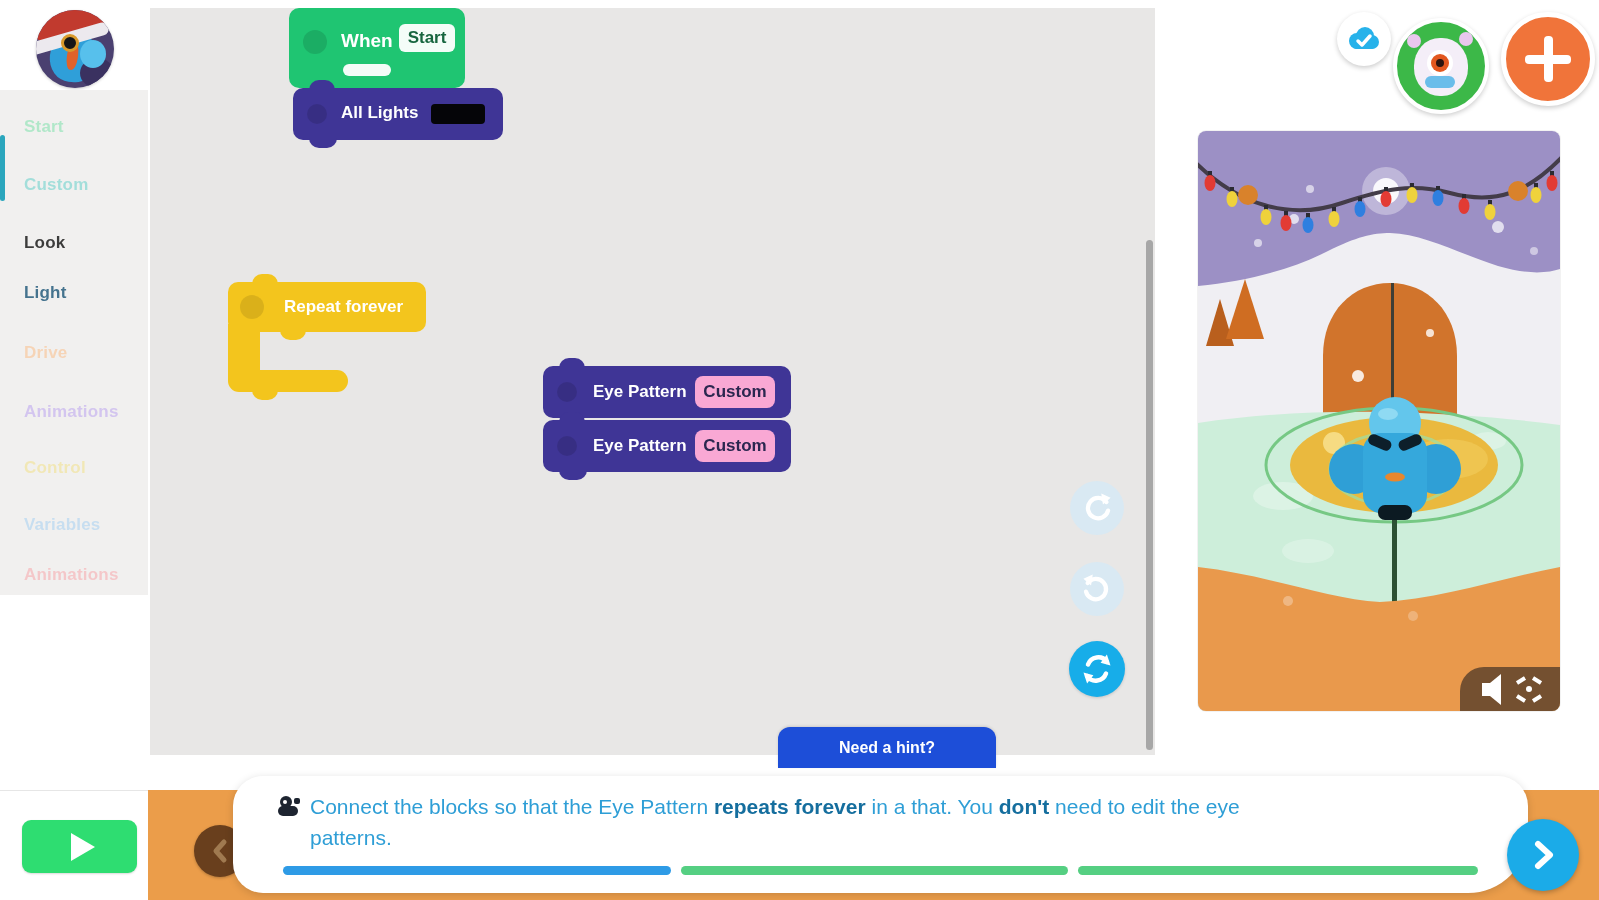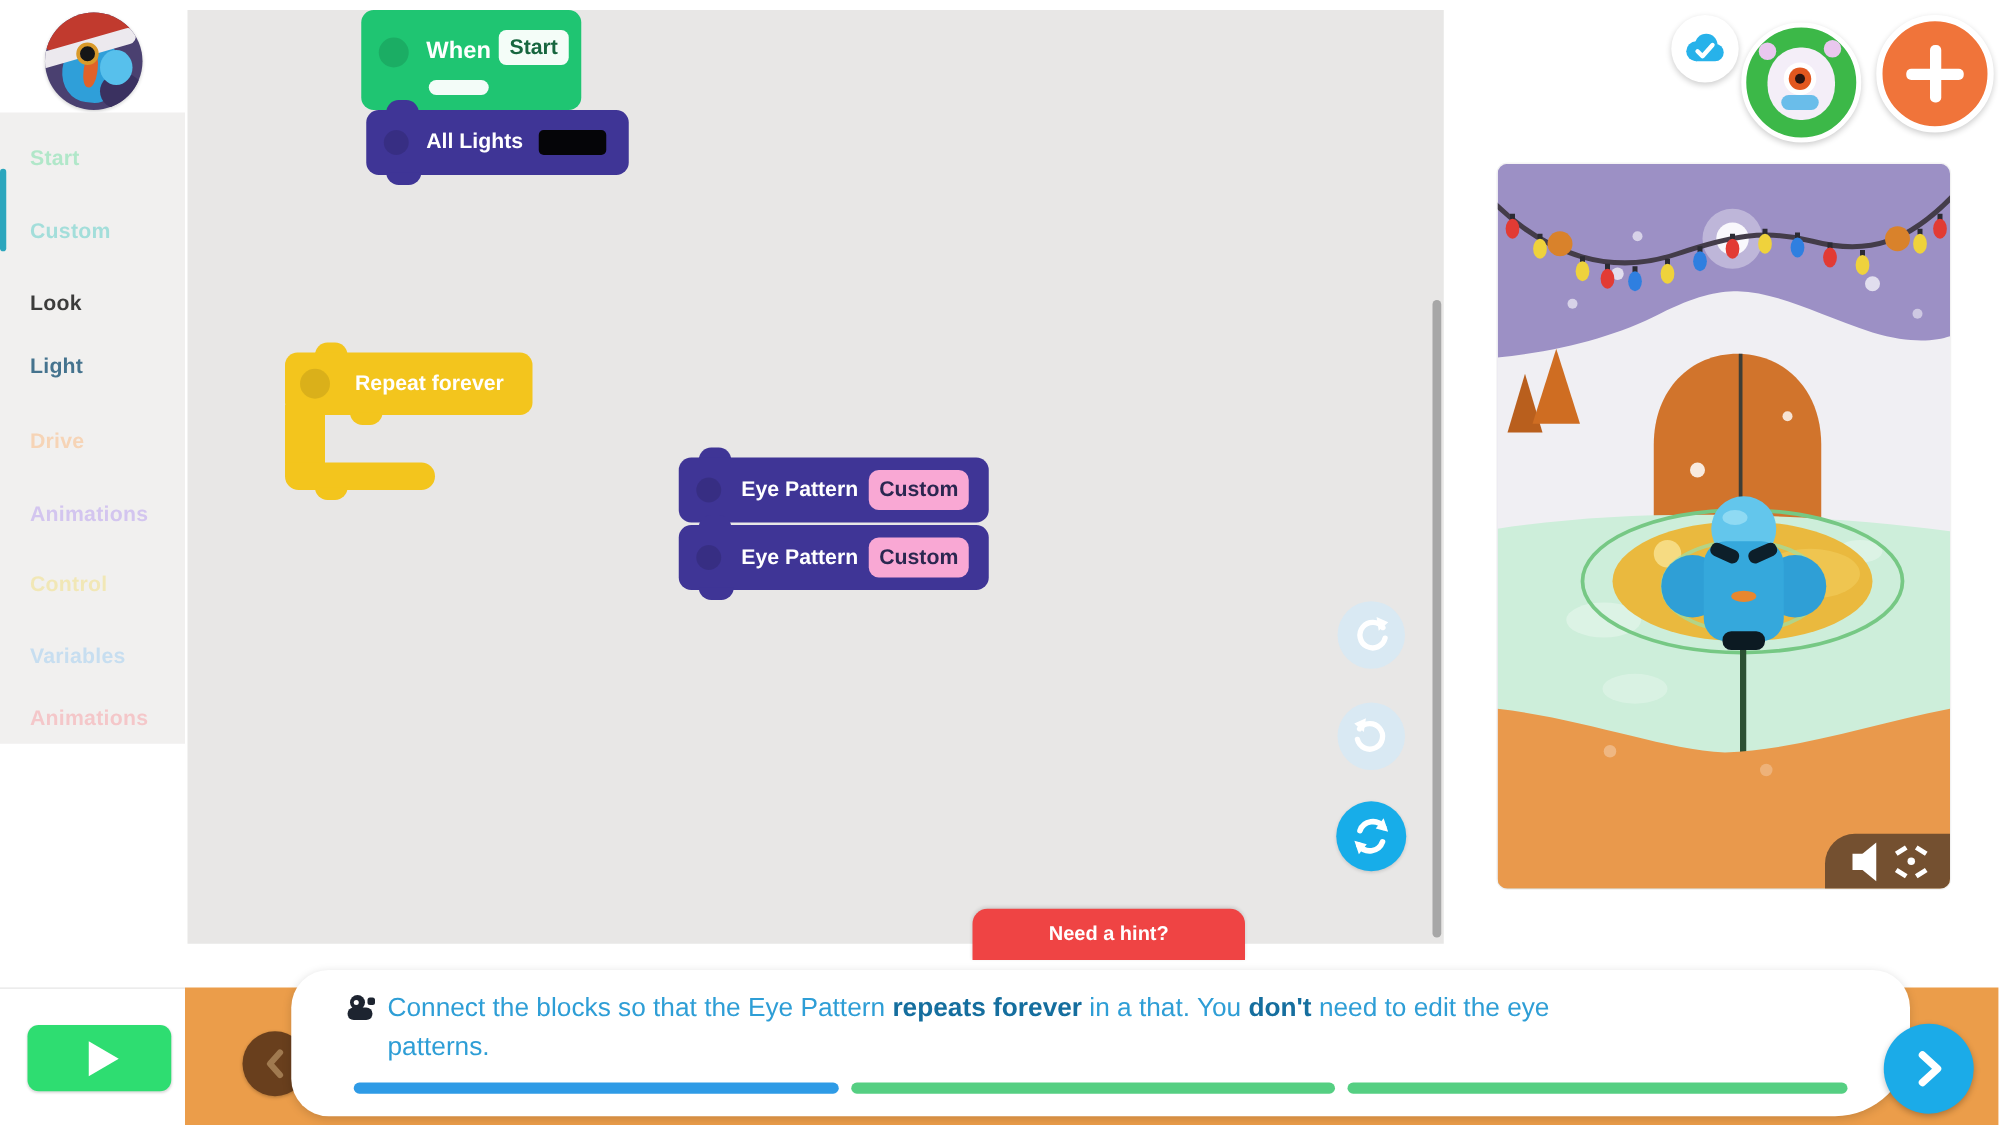--- a/index.html
+++ b/index.html
@@ -55,21 +55,21 @@
   .eye2{left:543px;top:420px;z-index:3;}
   .eye-body{left:0;top:0;width:248px;height:52px;background:#3f3596;border-radius:10px;}
   .custom-badge{left:152px;top:10px;width:80px;height:32px;background:#f9a8d4;color:#2b2750;font-size:17px;border-radius:8px;}
 
   .circle-btn{position:absolute;border-radius:50%;display:flex;align-items:center;justify-content:center;}
   .undo-btn{left:1070px;top:481px;width:54px;height:54px;background:#d9e9f3;}
   .redo-btn{left:1070px;top:562px;width:54px;height:54px;background:#d9e9f3;}
   .sync-btn{left:1069px;top:641px;width:56px;height:56px;background:#17ade9;box-shadow:0 1px 3px rgba(0,0,0,.15);}
   .canvas-scrollbar{left:1146px;top:240px;width:7px;height:510px;background:#9b9b9b;border-radius:4px;opacity:.85;}
 
-  .need-hint{left:778px;top:727px;width:218px;height:41px;background:#ef4444;border-radius:12px 12px 0 0;
+  .need-hint{left:778px;top:727px;width:218px;height:41px;background:#1d4ed8;border-radius:12px 12px 0 0;
              color:#fff;font-weight:800;font-size:16px;display:flex;align-items:center;justify-content:center;
              box-shadow:0 -1px 3px rgba(0,0,0,.12);z-index:4;}
 
   
   .stage-scene{left:1198px;top:131px;width:362px;height:580px;border-radius:8px;overflow:hidden;
                box-shadow:0 0 0 1px rgba(0,0,0,.05);z-index:1;}
   .cloud-btn{left:1337px;top:12px;width:54px;height:54px;background:#fff;box-shadow:0 2px 5px rgba(0,0,0,.2);z-index:4;}
   .avatar-btn{left:1393px;top:18px;width:88px;height:88px;background:#3cb848;border:4px solid #fff;
               box-shadow:0 2px 5px rgba(0,0,0,.2);z-index:3;overflow:hidden;}
   .avatar-btn div{position:absolute;}

